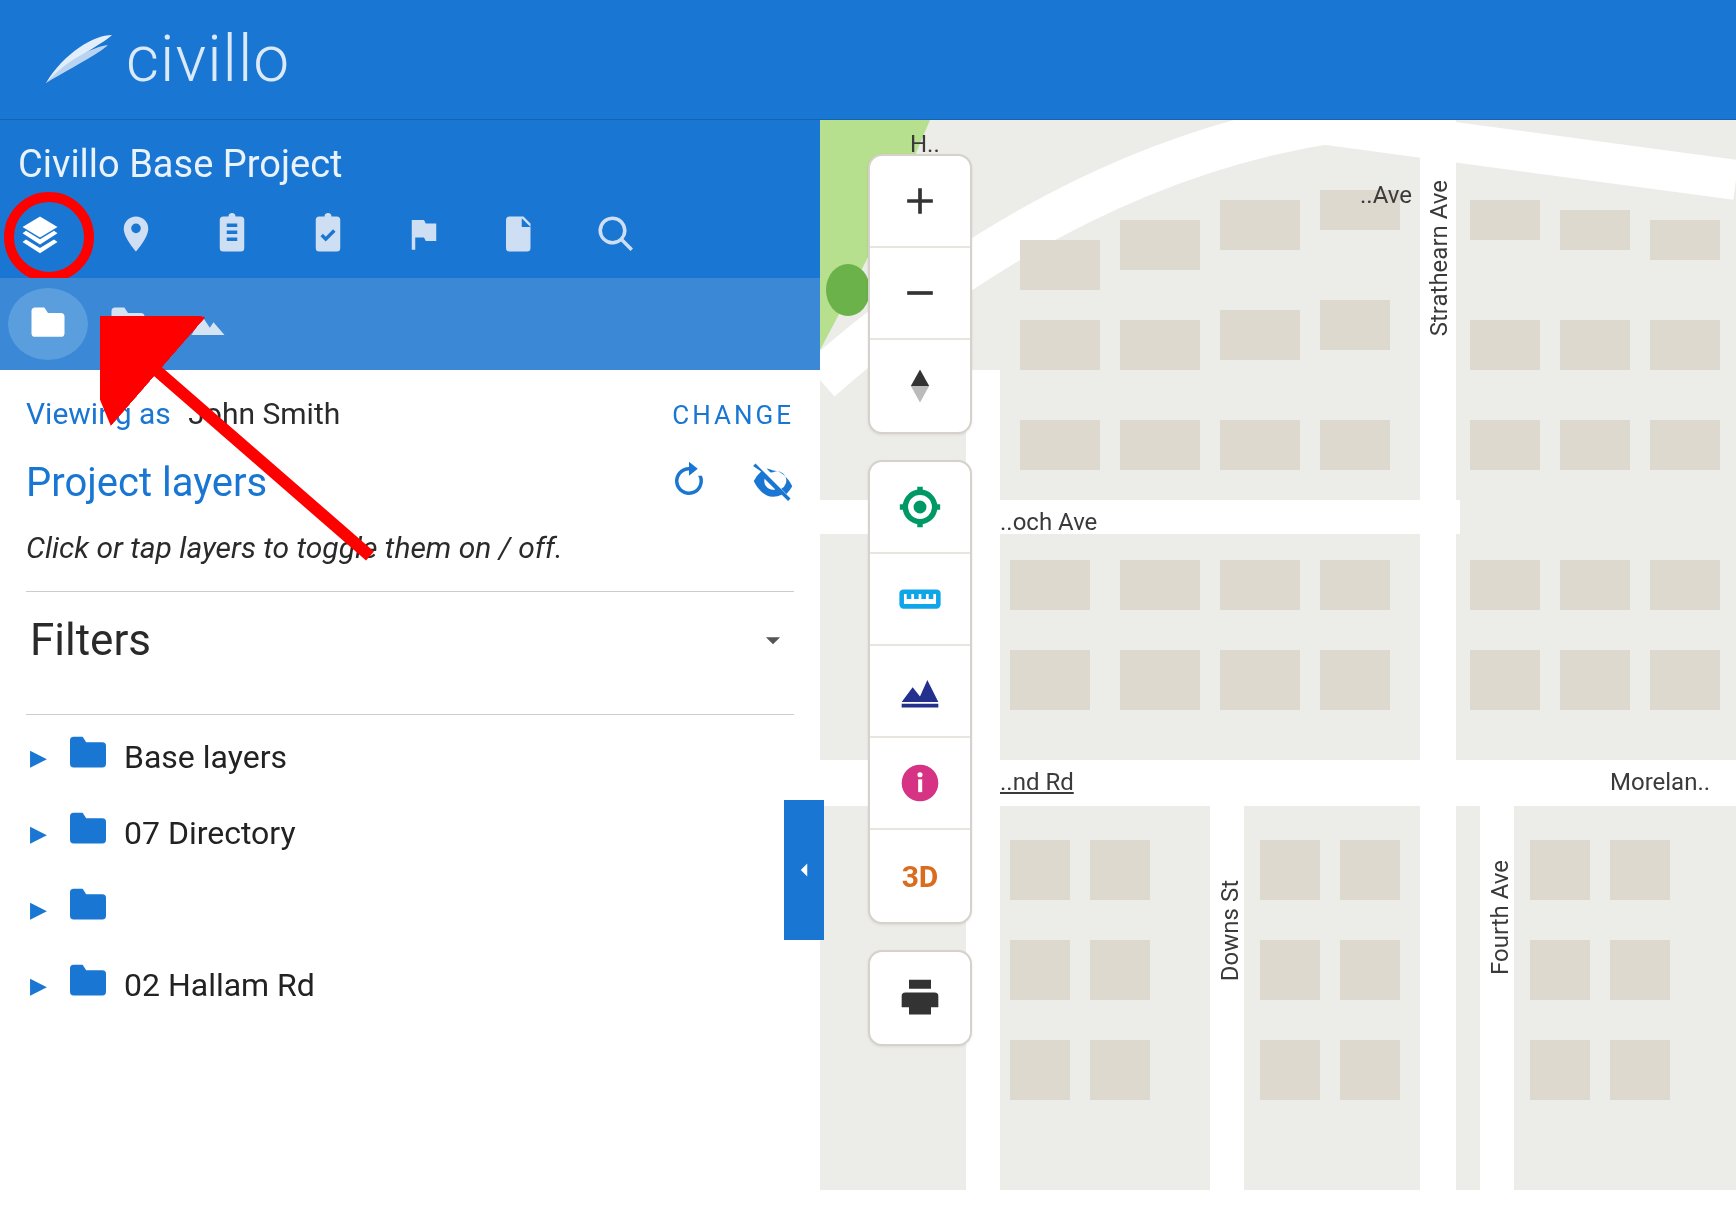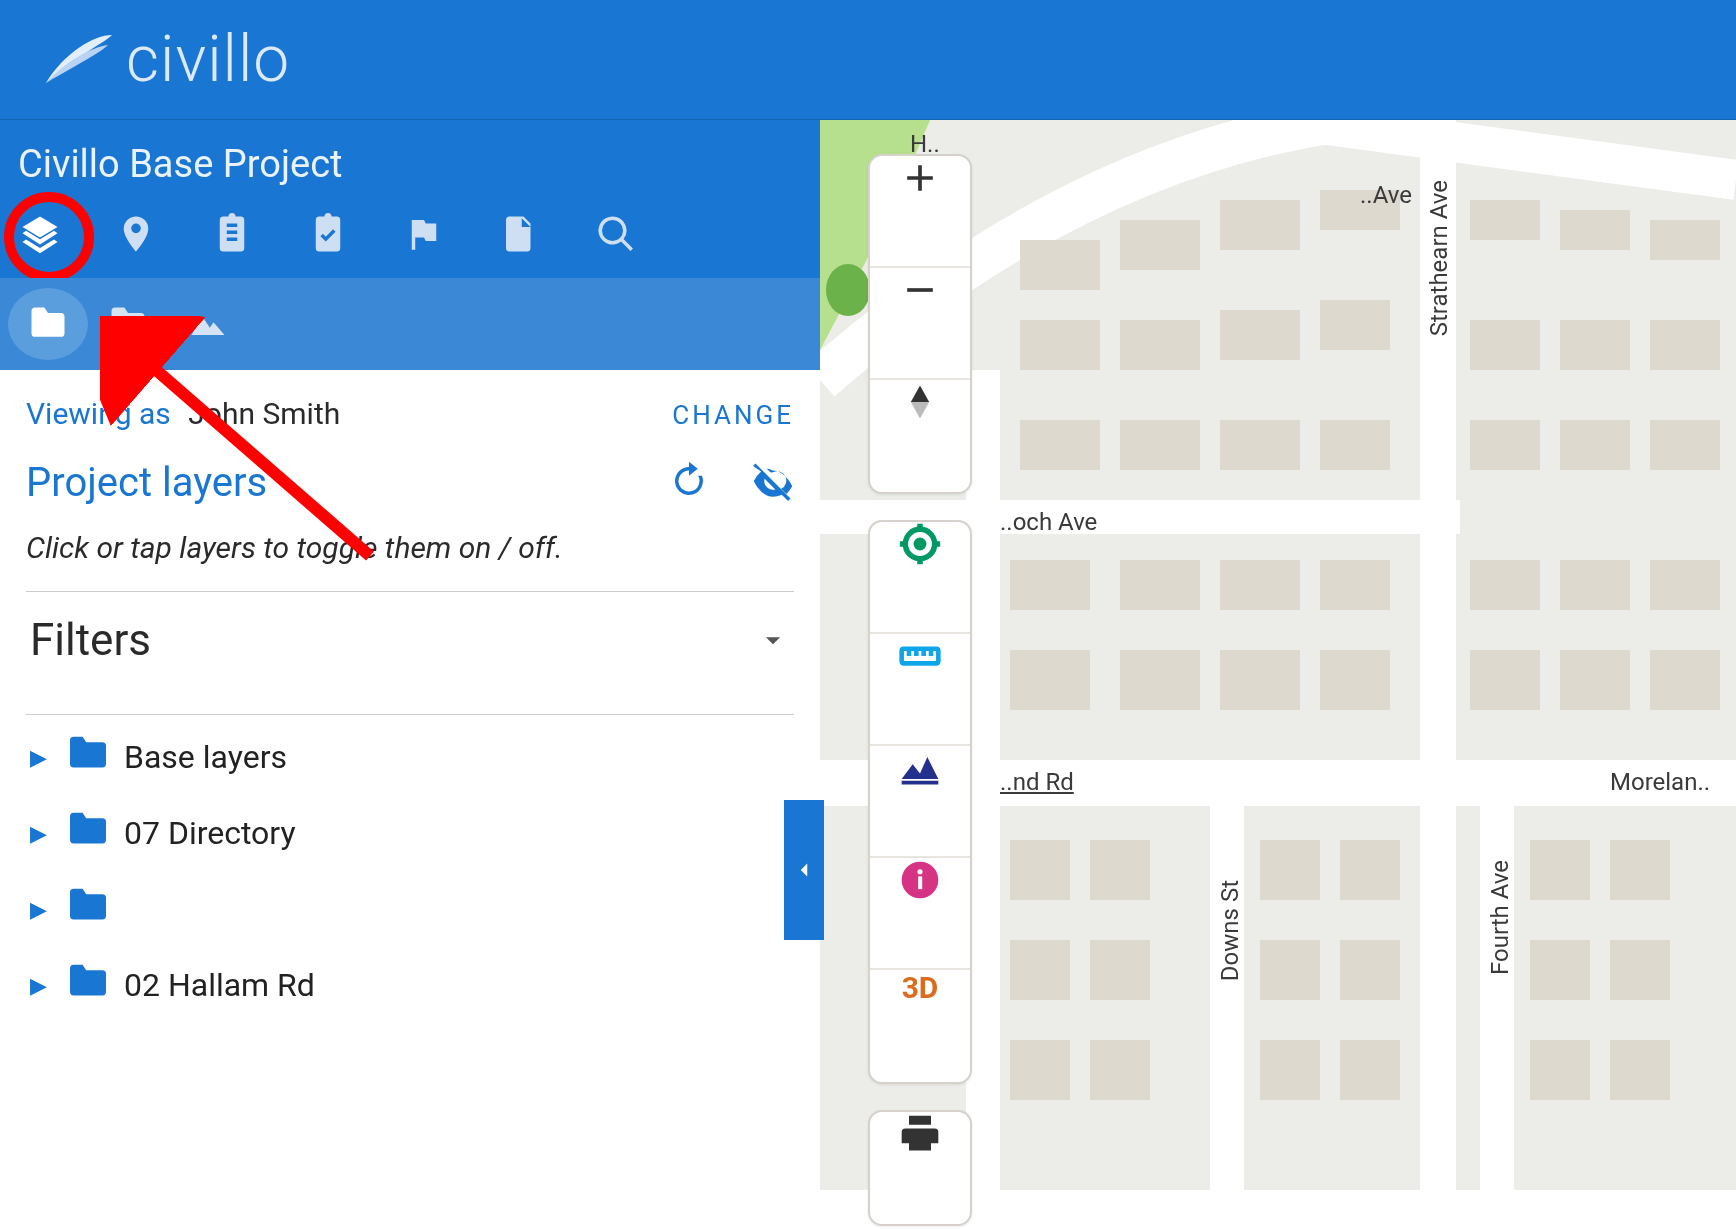--- a/index.html
+++ b/index.html
@@ -151,22 +151,22 @@
     display: flex; flex-direction: column; gap: 26px;
   }
   .ctrl-group {
     background: #fff;
     border: 2px solid #d6d2cb;
     border-radius: 14px;
     display: flex; flex-direction: column;
     box-shadow: 0 1px 3px rgba(0,0,0,0.08);
   }
   .ctrl-btn {
-    height: 112px;
-    display: flex; align-items: flex-start; justify-content: center;
+    height: 92px;
+    display: flex; align-items: center; justify-content: center;
     border-bottom: 2px solid #e8e5de;
     font-size: 36px;
   }
   .ctrl-btn:last-child { border-bottom: none; }
   .ctrl-btn svg { width: 44px; height: 44px; }
 
   .street-label {
     position: absolute;
     font-size: 24px;
     color: #3a3a3a;

